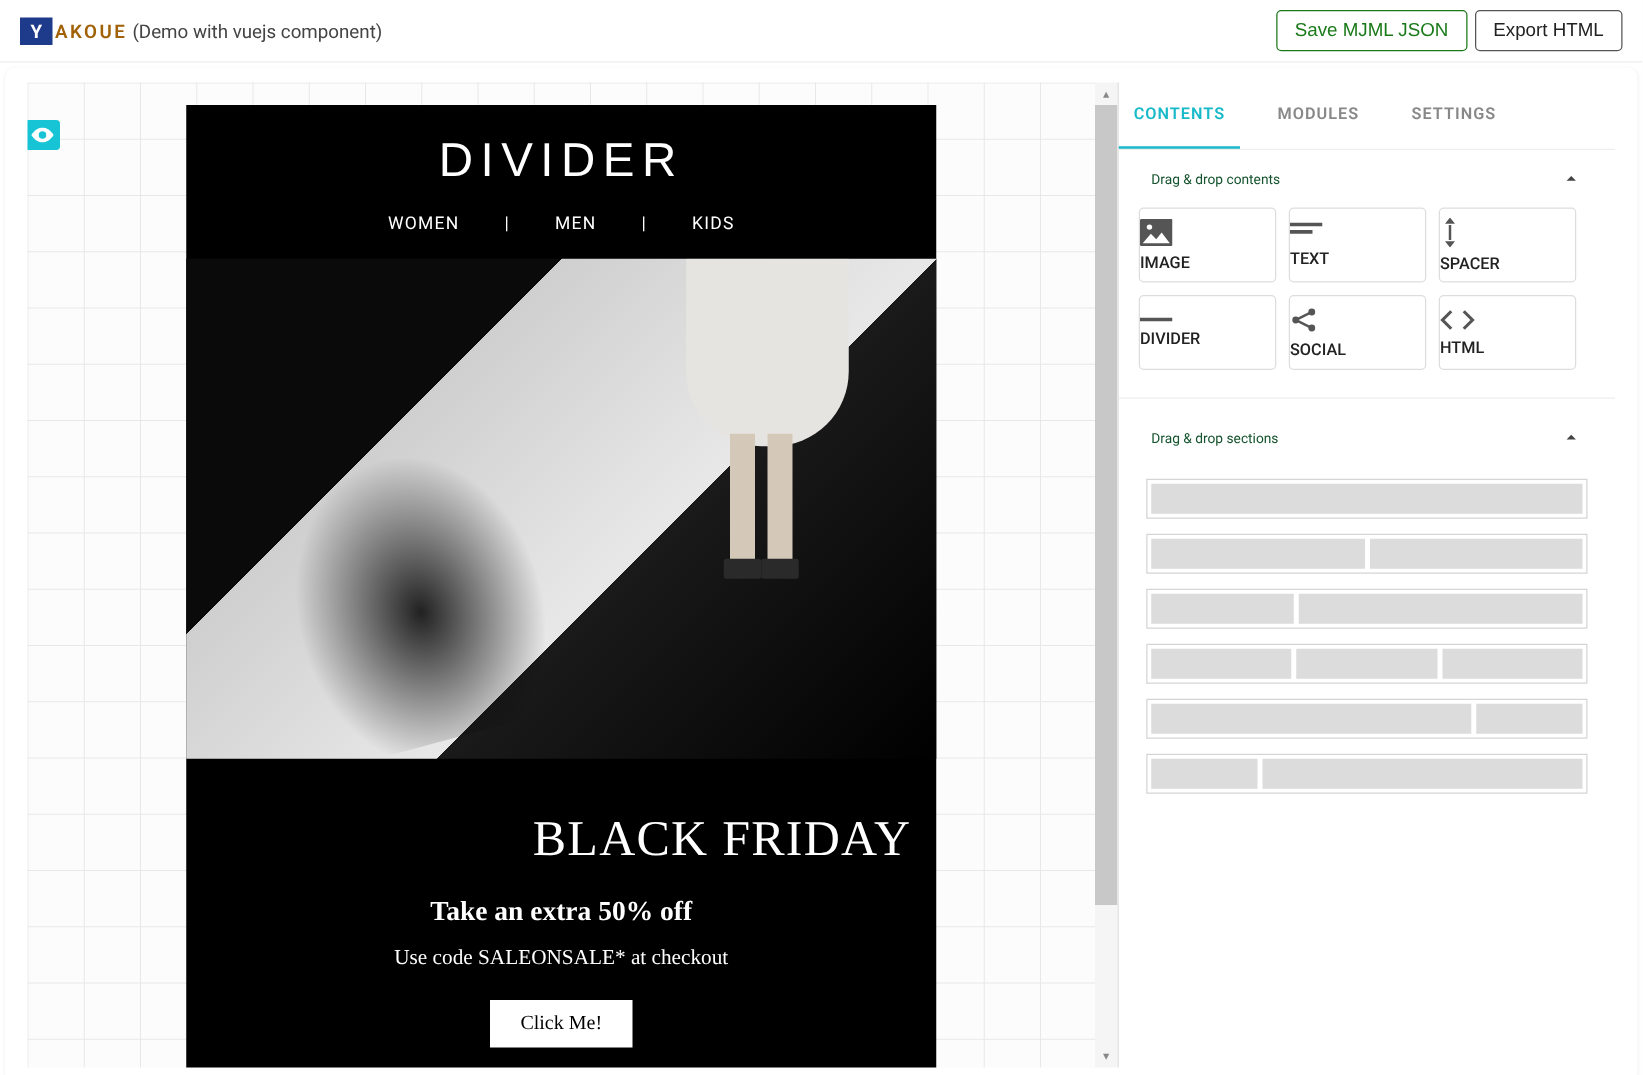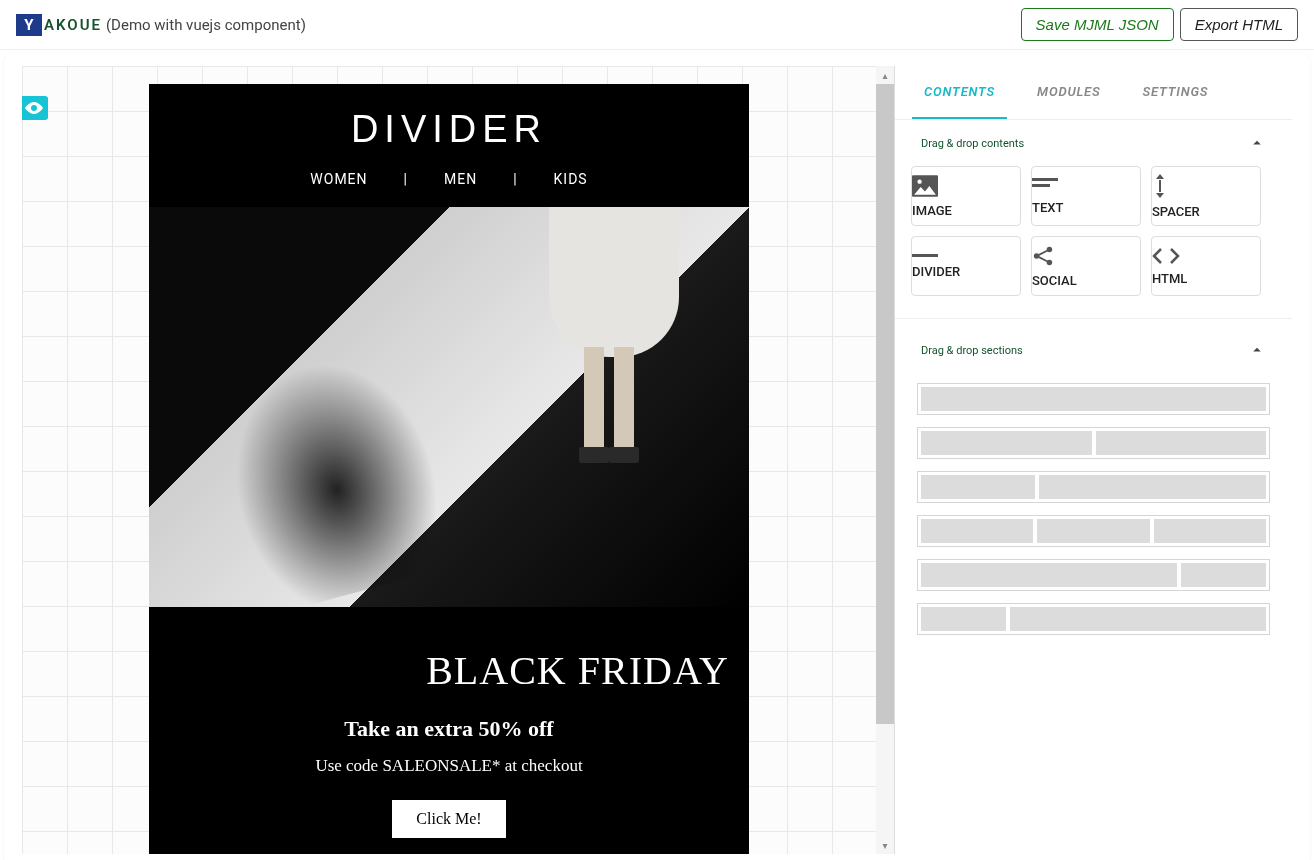--- a/index.html
+++ b/index.html
@@ -1,24 +1,24 @@
 <!DOCTYPE html>
 <html><head>
 <meta charset="utf-8">
 <style>
 * { box-sizing: border-box; margin: 0; padding: 0; }
 body { font-family: -apple-system, BlinkMacSystemFont, "Segoe UI", Roboto, Arial, sans-serif; background: #fff; width: 1314px; height: 860px; overflow: hidden; }
 
 .topbar { display: flex; align-items: center; padding: 8px 16px; border-bottom: 1px solid #eee; }
 .logo-block { display: flex; align-items: center; gap: 0; }
 .logo-icon { width: 26px; height: 22px; background: #1e3a8a; color: #fff; display: flex; align-items: center; justify-content: center; font-weight: bold; font-size: 15px; }
-.logo-text { font-weight: 600; letter-spacing: 2px; color: #14532d; margin-left: 2px; font-size: 15px; }
+.logo-text { font-weight: 600; letter-spacing: 2px; color: #a16207; margin-left: 2px; font-size: 15px; }
 .demo-text { color: #444; font-size: 15px; margin-left: 4px; }
 .topbar-spacer { flex: 1; }
-.btn { padding: 7px 14px; border-radius: 4px; font-size: 15px; cursor: pointer; background: #fff; font-style: italic; }
+.btn { padding: 7px 14px; border-radius: 4px; font-size: 15px; cursor: pointer; background: #fff; }
 .btn-save { border: 1px solid #1a7a1a; color: #1a7a1a; margin-right: 6px; }
 .btn-export { border: 1px solid #555; color: #222; text-align: right; }
 
 .workspace { display: flex; padding: 12px 18px; height: calc(100% - 48px); gap: 0; background: #fff; border-radius: 8px; margin: 4px; box-shadow: 0 1px 3px rgba(0,0,0,0.08); }
 
 .canvas-area { flex: 1; background-image: linear-gradient(#e8e8e8 1px, transparent 1px), linear-gradient(90deg, #e8e8e8 1px, transparent 1px); background-size: 45px 45px; background-color: #fcfcfc; position: relative; overflow: hidden; }
 .preview-toggle { position: absolute; top: 30px; left: -2px; width: 28px; height: 24px; background: #17c4d6; border-radius: 3px; display: flex; align-items: center; justify-content: center; }
 .preview-toggle svg { fill: #fff; }
 
 .email-preview { width: 600px; margin: 0 auto; background: #000; color: #fff; margin-top: 18px; }
@@ -38,21 +38,21 @@
 .promo-sub { font-family: Georgia, serif; font-size: 22px; font-weight: bold; margin-top: 22px; }
 .promo-code { font-family: Georgia, serif; font-size: 17px; margin-top: 14px; }
 .promo-btn { display: inline-block; background: #fff; color: #000; padding: 10px 24px; font-family: Georgia, serif; font-size: 16px; margin-top: 24px; cursor: pointer; }
 
 .scrolltrack { width: 18px; background: #f5f5f5; display: flex; flex-direction: column; }
 .scroll-arrow { height: 18px; display: flex; align-items: center; justify-content: center; font-size: 10px; color: #888; }
 .scroll-thumb-top { width: 100%; height: 640px; background: #c8c8c8; }
 .scroll-fill { flex: 1; }
 
 .sidebar { width: 398px; background: #fff; border-left: 1px solid #ddd; display: flex; flex-direction: column; }
-.tabs { display: flex; border-bottom: 1px solid #eee; padding: 0 17px; font-style: italic; }
+.tabs { display: flex; border-bottom: 1px solid #eee; padding: 0 0; }
 .tab { padding: 18px 12px; font-size: 13px; font-weight: 600; letter-spacing: 0.8px; color: #888; cursor: pointer; }
 .tab.active { color: #18b9c9; border-bottom: 2px solid #18b9c9; }
 .tab + .tab { margin-left: 18px; }
 
 .section-hdr { display: flex; align-items: center; justify-content: space-between; padding: 14px 26px; font-size: 11px; color: #14532d; cursor: pointer; }
 .chev { width: 18px; height: 18px; }
 
 .blocks-grid { display: grid; grid-template-columns: repeat(3, 110px); gap: 10px; padding: 0 16px 14px 16px; justify-content: start; }
 .block-card { border: 1px solid #ddd; border-radius: 4px; height: 60px; display: flex; flex-direction: column; align-items: flex-start; justify-content: center; gap: 6px; cursor: grab; }
 .block-card .lbl { font-size: 13px; font-weight: 500; color: #222; }

